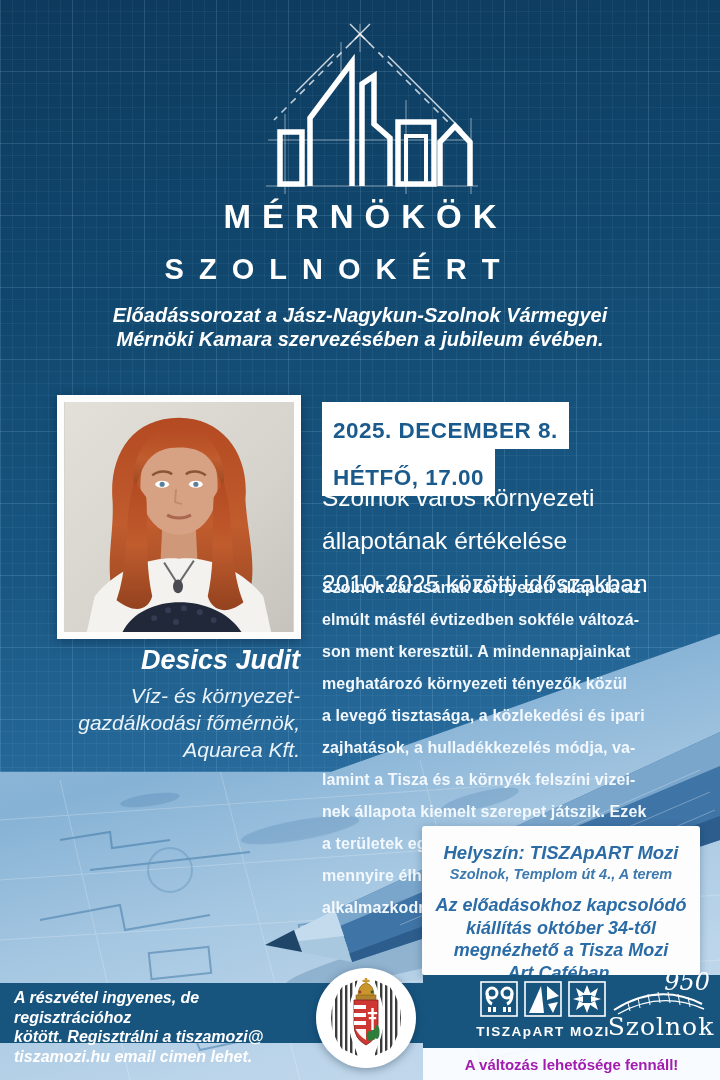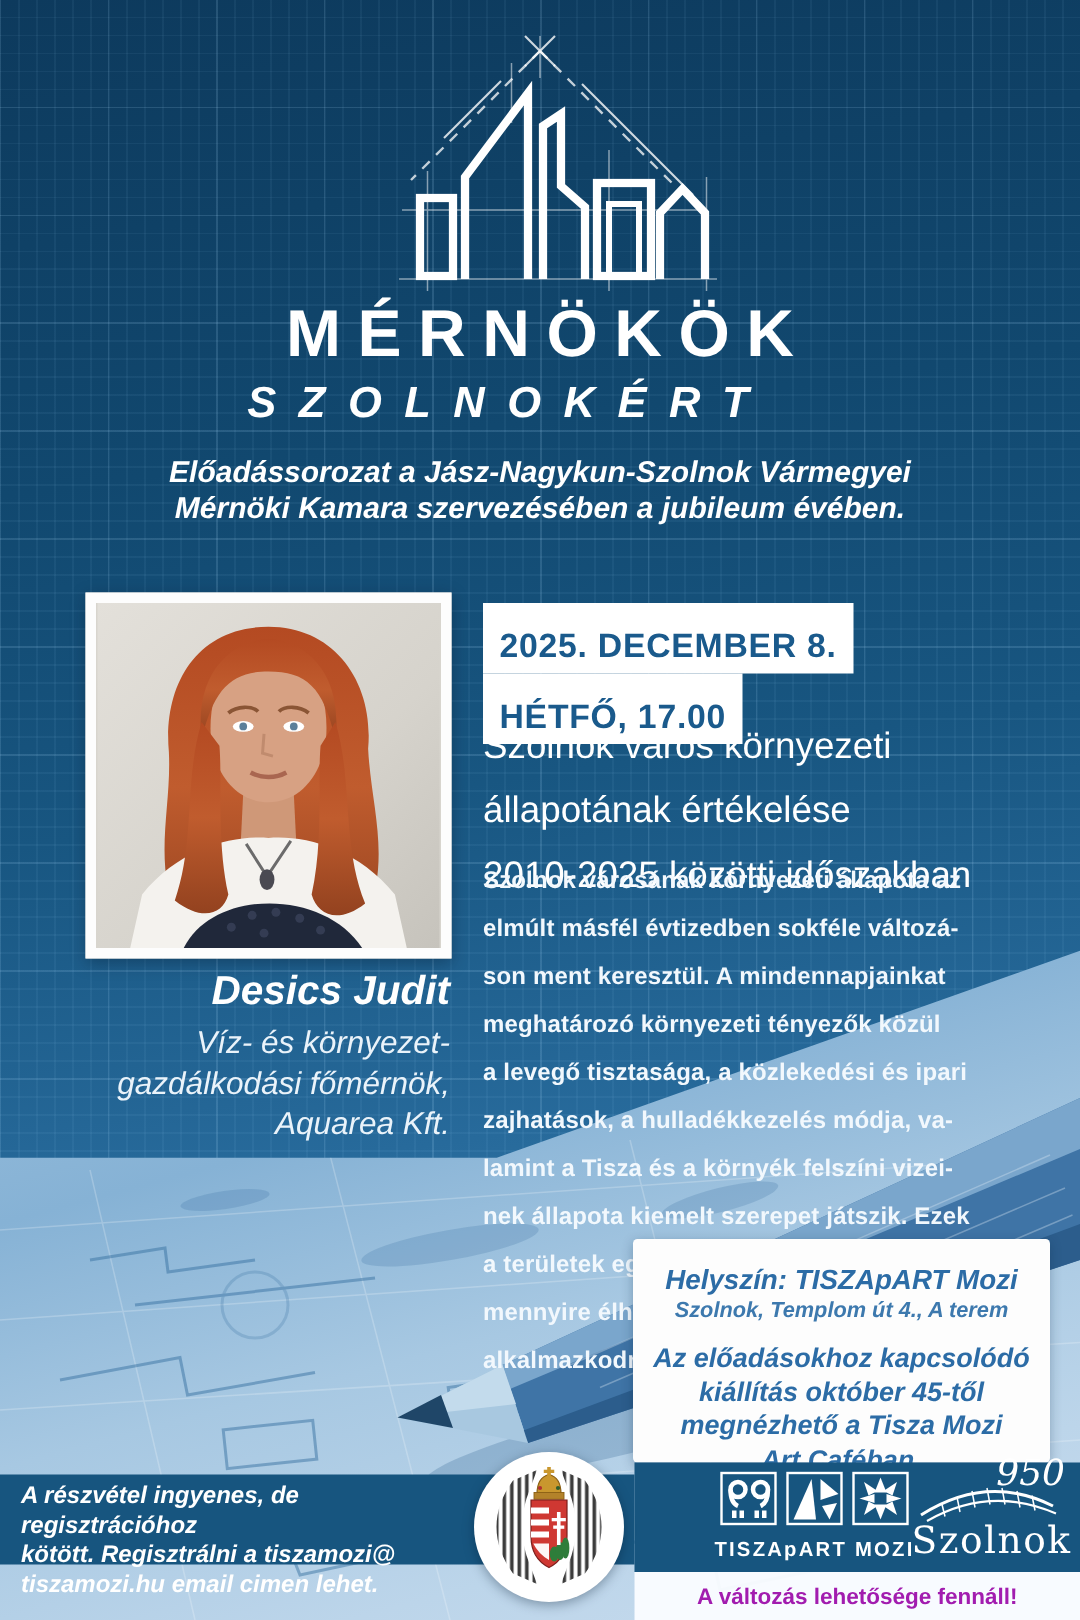--- a/index.html
+++ b/index.html
@@ -11,23 +11,23 @@
       repeating-linear-gradient(0deg, rgba(185,225,255,0.10) 0 1px, transparent 1px 72px),
       repeating-linear-gradient(90deg, rgba(185,225,255,0.10) 0 1px, transparent 1px 72px),
       linear-gradient(172deg,#0d3a5d 0%,#11486f 28%,#185681 48%,#276a9b 68%,#3b7fae 85%,#4d8fbc 100%);
   }
   [data-bind-lines]{white-space:pre-line;}
   .abs{position:absolute;}
 
   
   .logo-wrap{left:238px;top:22px;width:244px;height:172px;}
   .main-title{left:0;top:198px;width:720px;text-align:center;color:#fff;
-    font-size:44px;font-weight:bold;letter-spacing:11px;text-indent:11px;}
+    font-size:33px;font-weight:bold;letter-spacing:11px;text-indent:11px;}
   .sub-title{left:0;top:253px;width:664px;text-align:center;color:#fff;
-    font-size:29px;font-weight:bold;letter-spacing:15px;text-indent:15px;font-style:italic;}
+    font-size:29px;font-weight:bold;letter-spacing:15px;text-indent:15px;}
   .series-sub{left:0;top:303px;width:720px;text-align:center;color:#fff;
     font-size:20px;font-weight:bold;font-style:italic;line-height:24px;}
 
   
   .photo-frame{left:57px;top:395px;width:230px;height:230px;border:7px solid #fdfdfd;
     box-shadow:0 3px 10px rgba(0,20,40,.35);background:#d8d5ce;}
   .photo-frame svg{display:block;}
   .speaker-name{left:0px;top:645px;width:300px;text-align:right;color:#fff;
     font-size:27px;font-weight:bold;font-style:italic;}
   .speaker-role{left:0px;top:682px;width:300px;text-align:right;color:#eaf3fa;
@@ -241,21 +241,21 @@
 lamint a Tisza és a környék felszíni vizei-
 nek állapota kiemelt szerepet játszik. Ezek
 a területek együtt mutatják meg, hogy
 mennyire élhető egy város, és hogyan tud
 alkalmazkodni a környezeti kihívásokhoz.</div>
 
   <div class="abs venue-box">
     <div class="venue-loc" data-bind="venue.location">Helyszín: TISZApART Mozi</div>
     <div class="venue-addr" data-bind="venue.address">Szolnok, Templom út 4., A terem</div>
     <div class="venue-note" data-bind-lines="venue.exhibition_lines">Az előadásokhoz kapcsolódó
-kiállítás október 45-től
+kiállítás október 34-től
 megnézhető a Tisza Mozi
 Art Caféban.</div>
   </div>
 
   <div class="abs bar-left"></div>
   <div class="abs bar-right"></div>
   <div class="abs reg-text" data-bind-lines="footer.registration_lines">A részvétel ingyenes, de regisztrációhoz
 kötött. Regisztrálni a tiszamozi@
 tiszamozi.hu email cimen lehet.</div>
 

